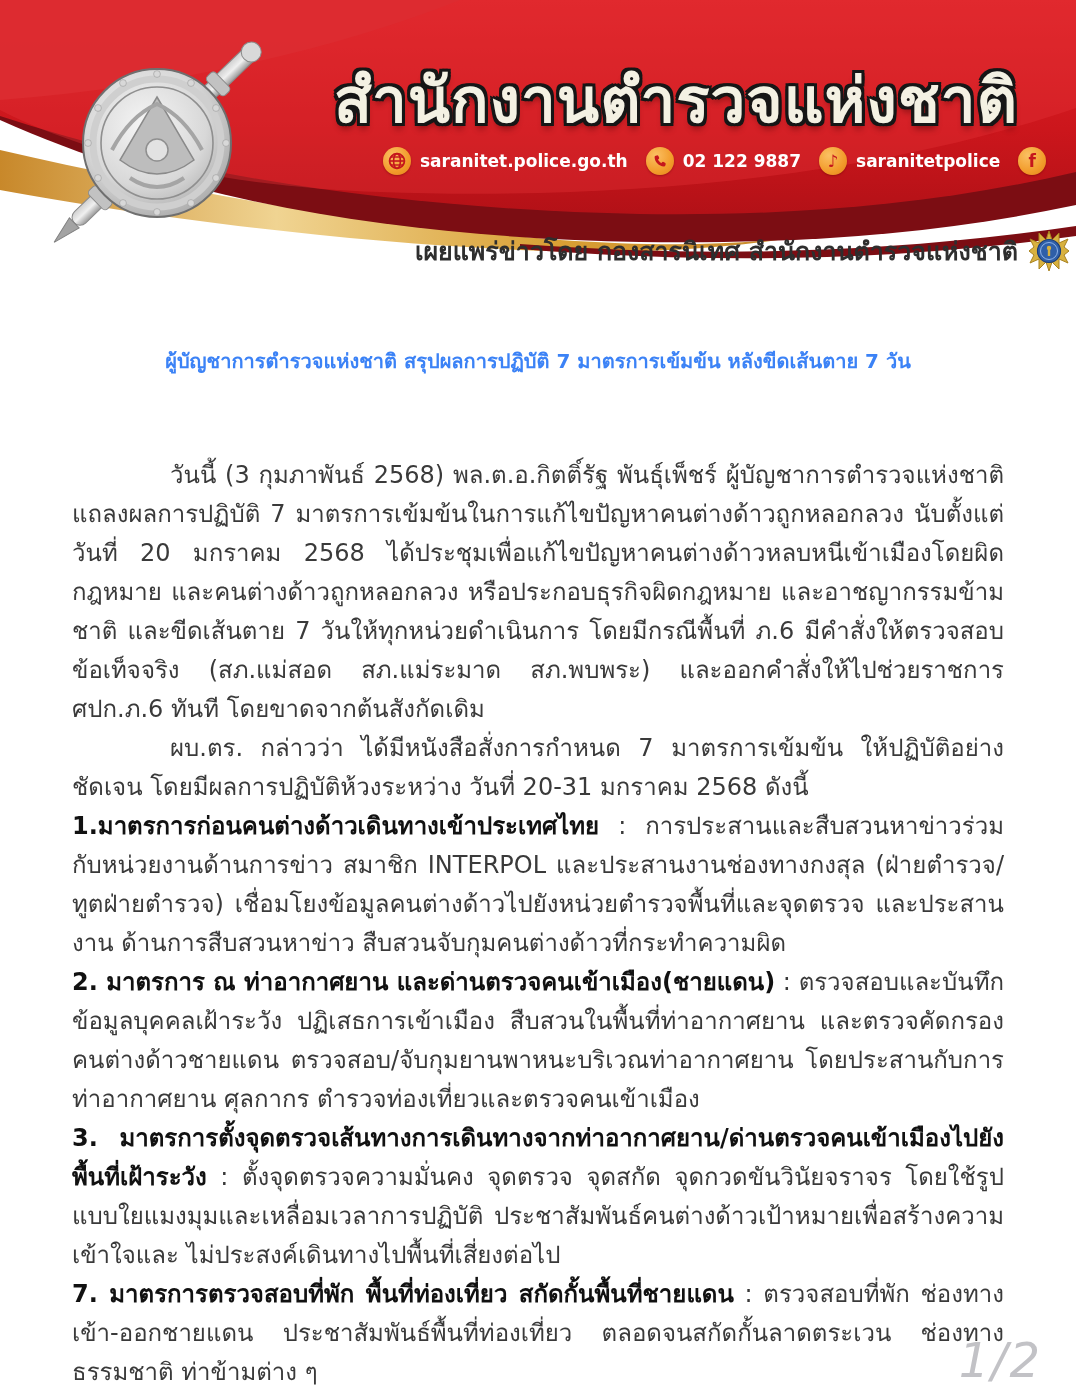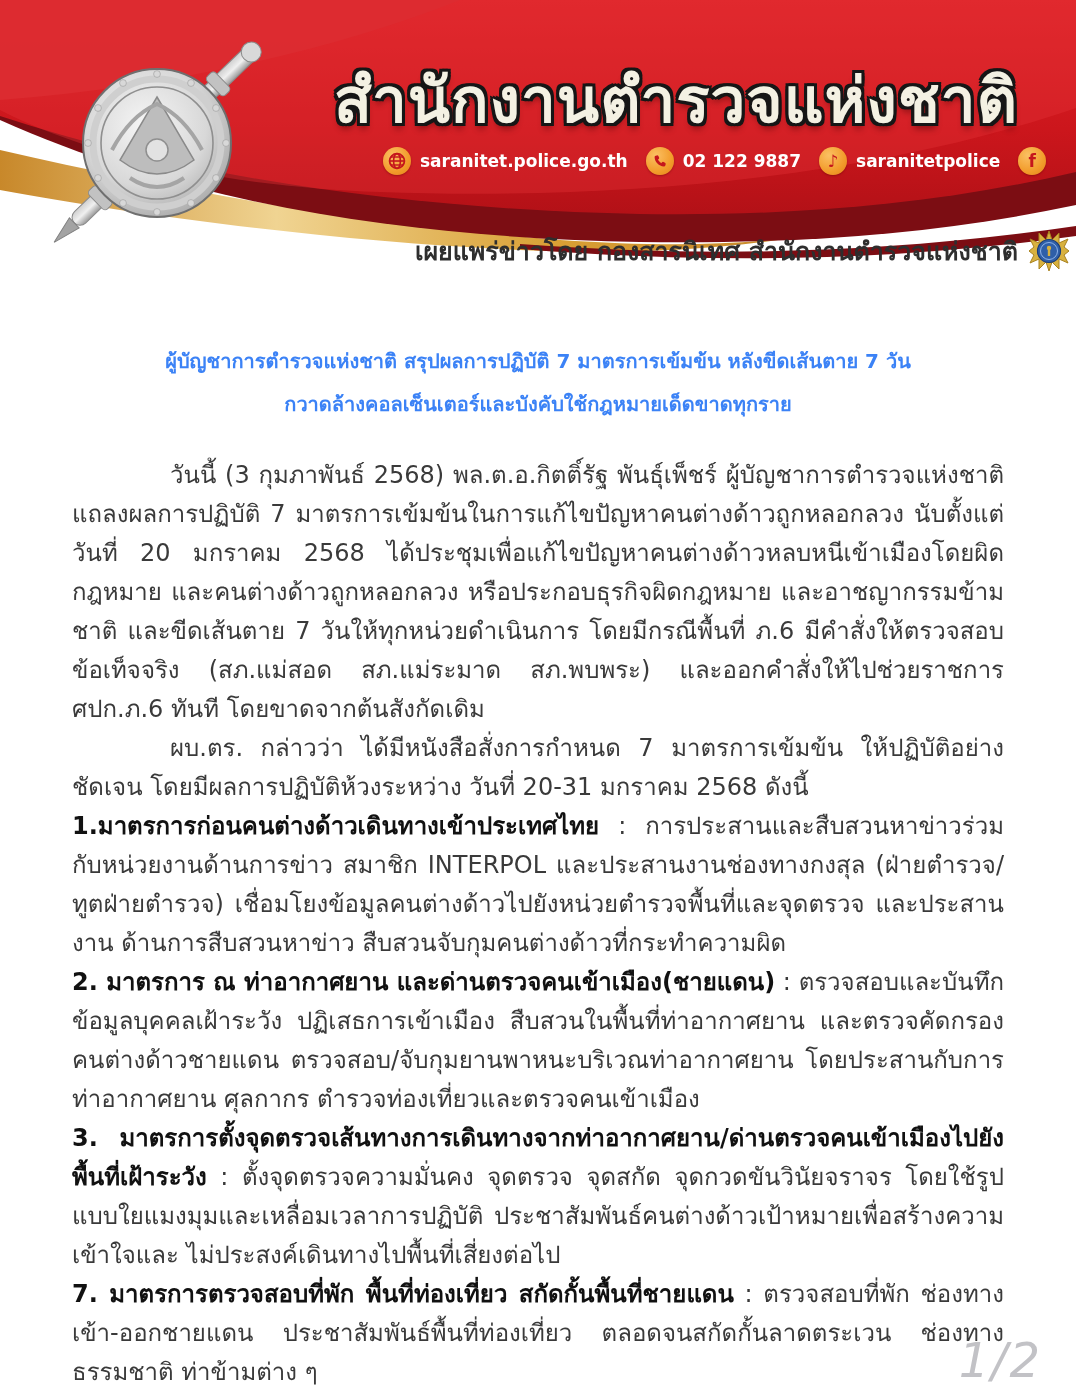--- a/index.html
+++ b/index.html
@@ -186,21 +186,20 @@
       </g>
       <circle cx="21" cy="21" r="11.5" fill="#2f5fa8" stroke="#1d3c74" stroke-width="1.2"></circle>
       <circle cx="21" cy="21" r="8.5" fill="none" stroke="#8fb3e8" stroke-width="1"></circle>
       <circle cx="21" cy="18" r="2.2" fill="#d8b13f"></circle>
       <rect x="19.8" y="20" width="2.4" height="6" fill="#d8b13f"></rect>
     </svg>
   </div>
 
   <div class="headline">
     <div>ผู้บัญชาการตำรวจแห่งชาติ สรุปผลการปฏิบัติ 7 มาตรการเข้มข้น หลังขีดเส้นตาย 7 วัน</div>
-    <div>กวาดล้างคอลเซ็นเตอร์และบังคับใช้กฎหมายเด็ดขาดทุกราย</div>
   </div>
 
   <div class="content">
     <p class="para">วันนี้ (3 กุมภาพันธ์ 2568) พล.ต.อ.กิตติ์รัฐ พันธุ์เพ็ชร์ ผู้บัญชาการตำรวจแห่งชาติ  แถลงผลการปฏิบัติ 7 มาตรการเข้มข้นในการแก้ไขปัญหาคนต่างด้าวถูกหลอกลวง นับตั้งแต่วันที่ 20 มกราคม 2568 ได้ประชุมเพื่อแก้ไขปัญหาคนต่างด้าวหลบหนีเข้าเมืองโดยผิดกฎหมาย และคนต่างด้าวถูกหลอกลวง หรือประกอบธุรกิจผิดกฎหมาย และอาชญากรรมข้ามชาติ และขีดเส้นตาย 7 วันให้ทุกหน่วยดำเนินการ โดยมีกรณีพื้นที่ ภ.6 มีคำสั่งให้ตรวจสอบข้อเท็จจริง (สภ.แม่สอด สภ.แม่ระมาด สภ.พบพระ) และออกคำสั่งให้ไปช่วยราชการ ศปก.ภ.6 ทันที โดยขาดจากต้นสังกัดเดิม</p>
     <p class="para para2">ผบ.ตร. กล่าวว่า ได้มีหนังสือสั่งการกำหนด 7 มาตรการเข้มข้น ให้ปฏิบัติอย่างชัดเจน  โดยมีผลการปฏิบัติห้วงระหว่าง วันที่ 20-31 มกราคม 2568 ดังนี้</p>
 
     <p class="measure m1"><b>1.มาตรการก่อนคนต่างด้าวเดินทางเข้าประเทศไทย</b><span> : การประสานและสืบสวนหาข่าวร่วมกับหน่วยงานด้านการข่าว สมาชิก INTERPOL และประสานงานช่องทางกงสุล (ฝ่ายตำรวจ/ทูตฝ่ายตำรวจ) เชื่อมโยงข้อมูลคนต่างด้าวไปยังหน่วยตำรวจพื้นที่และจุดตรวจ และประสานงาน ด้านการสืบสวนหาข่าว สืบสวนจับกุมคนต่างด้าวที่กระทำความผิด</span></p>
 
     <p class="measure m2"><b>2. มาตรการ ณ ท่าอากาศยาน และด่านตรวจคนเข้าเมือง(ชายแดน)</b><span> : ตรวจสอบและบันทึกข้อมูลบุคคลเฝ้าระวัง ปฏิเสธการเข้าเมือง สืบสวนในพื้นที่ท่าอากาศยาน และตรวจคัดกรองคนต่างด้าวชายแดน ตรวจสอบ/จับกุมยานพาหนะบริเวณท่าอากาศยาน โดยประสานกับการท่าอากาศยาน ศุลกากร ตำรวจท่องเที่ยวและตรวจคนเข้าเมือง</span></p>
 

